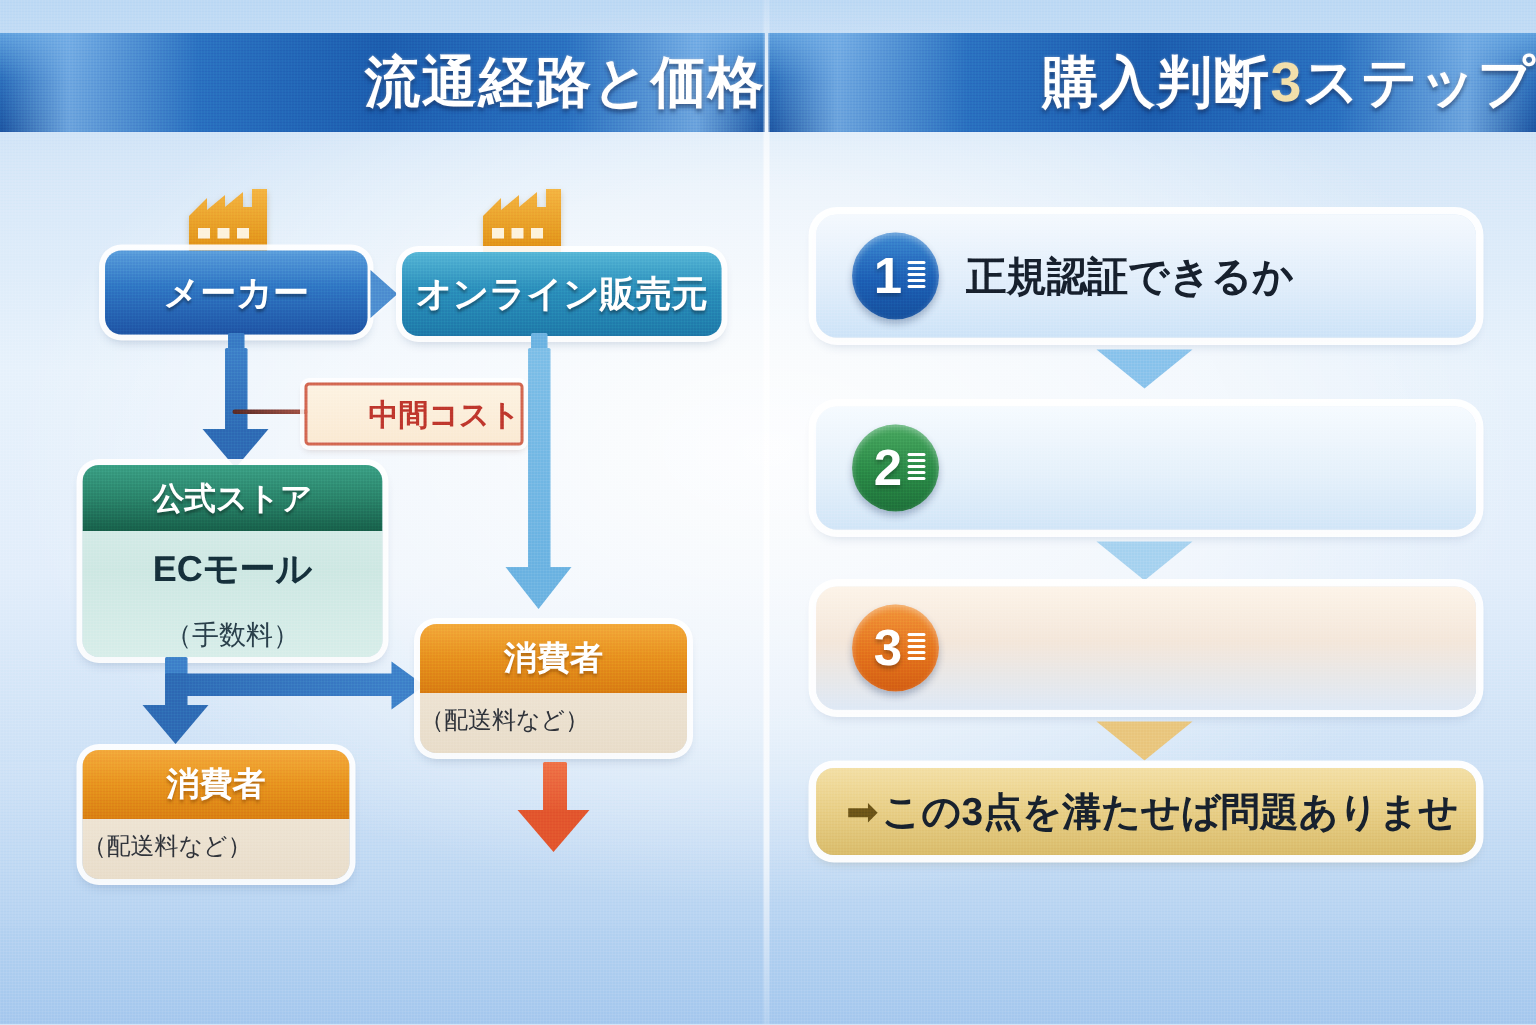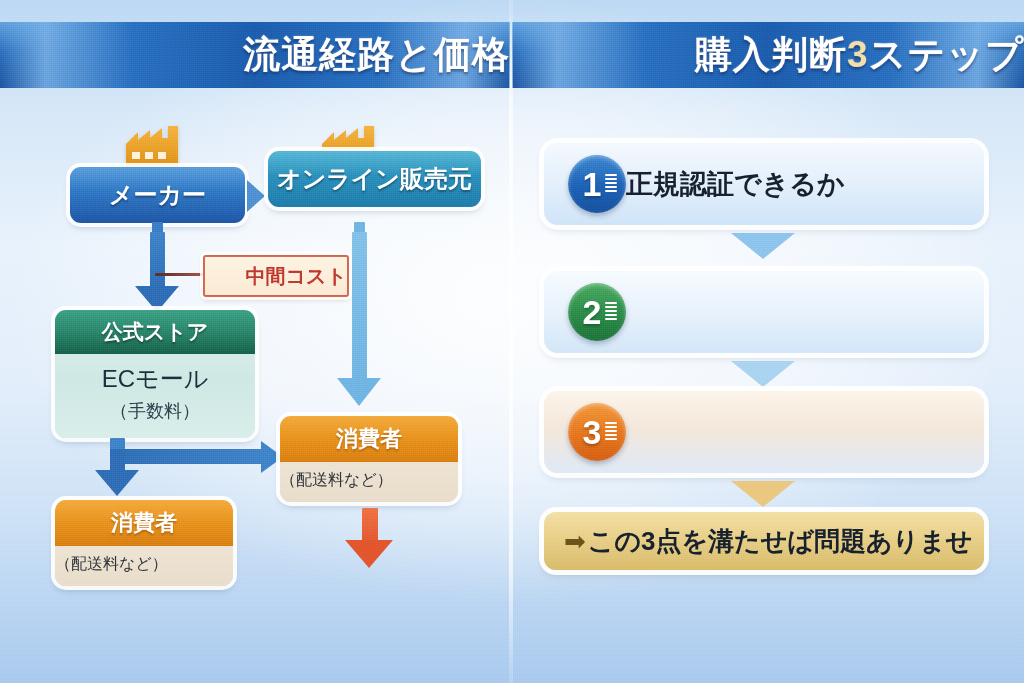--- a/index.html
+++ b/index.html
@@ -53,41 +53,41 @@
     font-weight:bold;color:#fff;
     text-shadow:0 2px 2px rgba(0,0,0,.35);
     white-space:nowrap;
   }
 
   
   #maker{left:70px;top:167px;width:175px;height:56px;
     background:linear-gradient(180deg,#5b9ddb 0%,#3178c4 42%,#1f55a4 100%);}
   #maker .lbl{font-size:24px;}
   
-  #seller{left:268px;top:151px;width:213px;height:56px;
+  #seller{left:268px;top:168px;width:213px;height:56px;
     background:linear-gradient(180deg,#57b6d6 0%,#2b8fba 45%,#1f7aa8 100%);}
   #seller .lbl{font-size:24px;}
 
   
   .factory{position:absolute;width:62px;height:44px;}
   .factory svg{display:block;width:62px;height:44px;
     filter:drop-shadow(0 2px 2px rgba(120,80,0,.25));}
   #factory1{left:120px;top:124px;}
   #factory2{left:316px;top:124px;}
 
   
   #ecmall{left:55px;top:310px;width:200px;height:128px;
     background:linear-gradient(180deg,#dff0ee 0%,#cfe8e3 55%,#d9eeea 100%);}
   #ecmall .hdr{
     height:44px;display:flex;align-items:center;justify-content:center;
     background:linear-gradient(180deg,#3ba083 0%,#2b8469 50%,#176049 100%);
     font-size:21px;font-weight:bold;color:#fff;text-shadow:0 2px 2px rgba(0,0,0,.35);
   }
-  #ecmall .main{text-align:center;font-size:24px;font-weight:normal;color:#16303a;margin-top:9px;}
-  #ecmall .sub{text-align:center;font-size:18px;color:#2a3f49;margin-top:4px;}
+  #ecmall .main{text-align:center;font-size:24px;font-weight:bold;color:#16303a;margin-top:9px;}
+  #ecmall .sub{text-align:center;font-size:18px;color:#2a3f49;margin-top:16px;}
 
   
   .consumer{width:178px;height:86px;background:linear-gradient(180deg,#f3ebdd 0%,#e9ddc9 100%);}
   .consumer .hdr{
     height:46px;display:flex;align-items:center;justify-content:center;
     background:linear-gradient(180deg,#f3a93a 0%,#e8921e 48%,#d97d12 100%);
     font-size:22px;font-weight:bold;color:#fff;text-shadow:0 2px 2px rgba(120,60,0,.45);
   }
   .consumer .sub{text-align:left;font-size:16px;color:#2f3238;margin-top:8px;}
   #consumer-b{left:280px;top:416px;}
@@ -147,21 +147,21 @@
   }
   .step .badge .num{
     font-size:34px;font-weight:bold;color:#fff;line-height:1;
     text-shadow:0 2px 3px rgba(0,0,0,.3);position:relative;left:-5px;
   }
   .step .badge .doc{position:absolute;right:9px;top:19px;width:12px;height:18px;}
   .step .badge .doc i{
     display:block;height:2px;background:#fff;margin-bottom:2px;border-radius:1px;
   }
   .step .txt{
-    font-size:27px;font-weight:bold;color:#17202c;
+    margin-left:18px;font-size:27px;font-weight:bold;color:#17202c;
     white-space:nowrap;
   }
   #step1{top:143px;background:linear-gradient(180deg,#f4f9fe 0%,#e2eefb 55%,#cfe4f8 100%);}
   #step1 .badge{background:linear-gradient(180deg,#3d86d0 0%,#1d60b4 55%,#16509c 100%);}
   #step2{top:271px;background:linear-gradient(180deg,#f6fbff 0%,#e6f1fb 55%,#d3e6f8 100%);}
   #step2 .badge{background:linear-gradient(180deg,#4aa85f 0%,#2b8a46 55%,#1f7139 100%);}
   #step3{top:391px;background:linear-gradient(180deg,#fdf4e9 0%,#f4e7da 45%,#dfe9f6 100%);}
   #step3 .badge{background:linear-gradient(180deg,#f2963a 0%,#e5741d 55%,#d45f13 100%);}
 
   .conn{position:absolute;left:731px;width:0;height:0;

